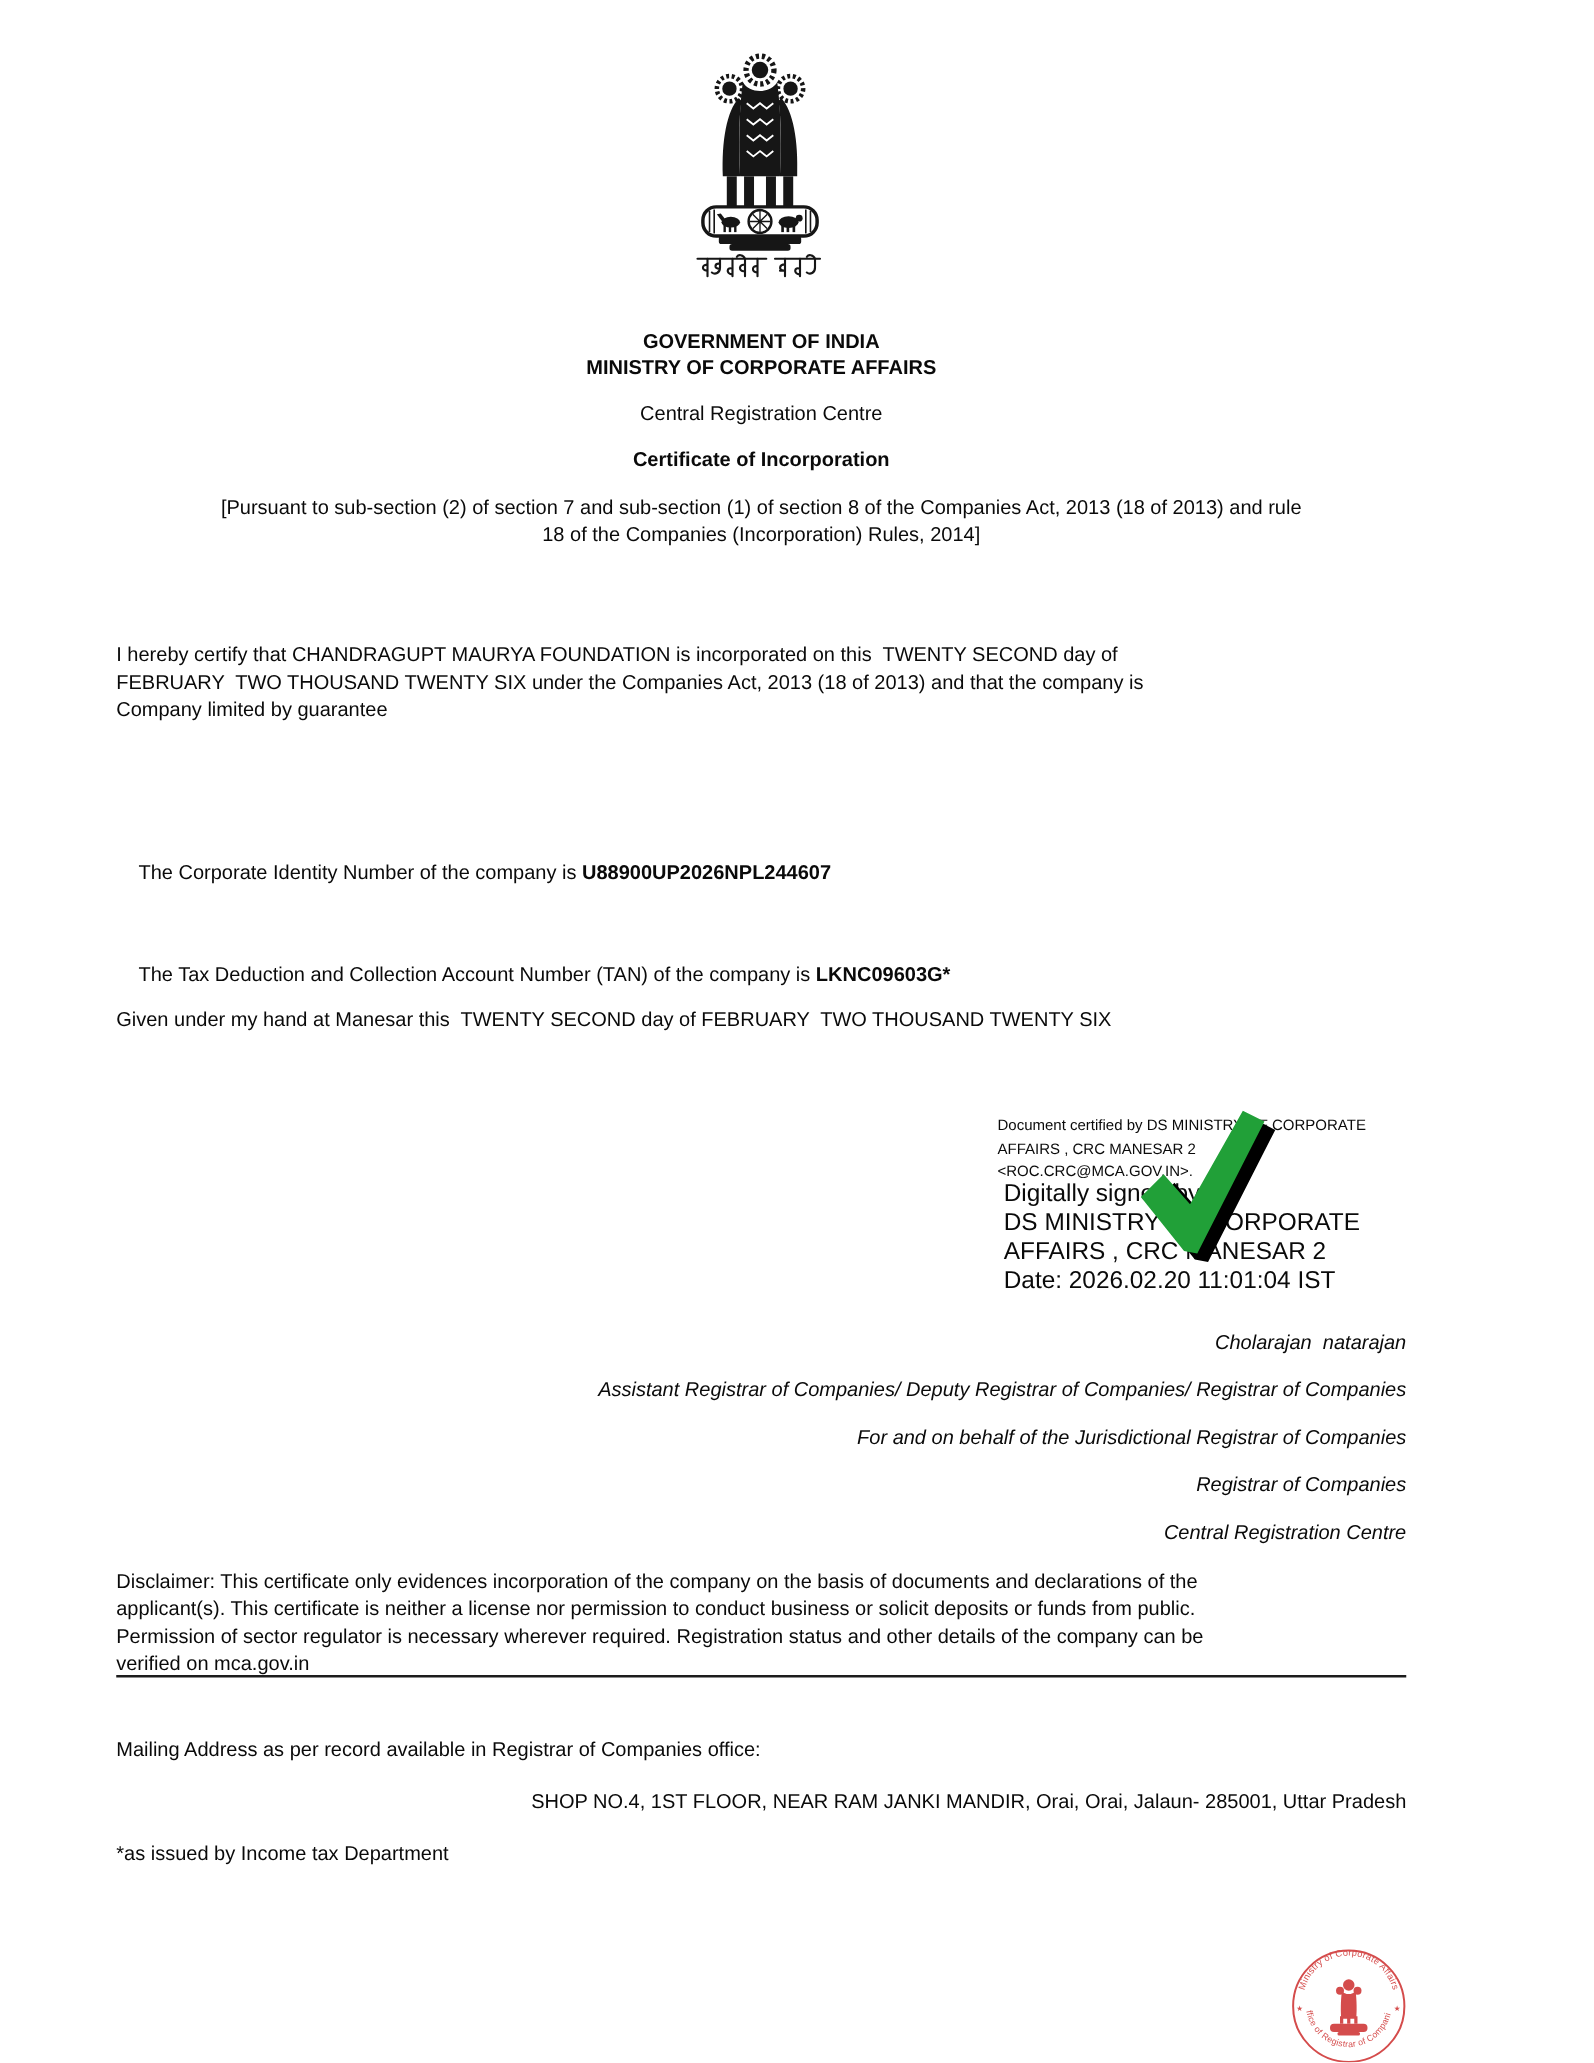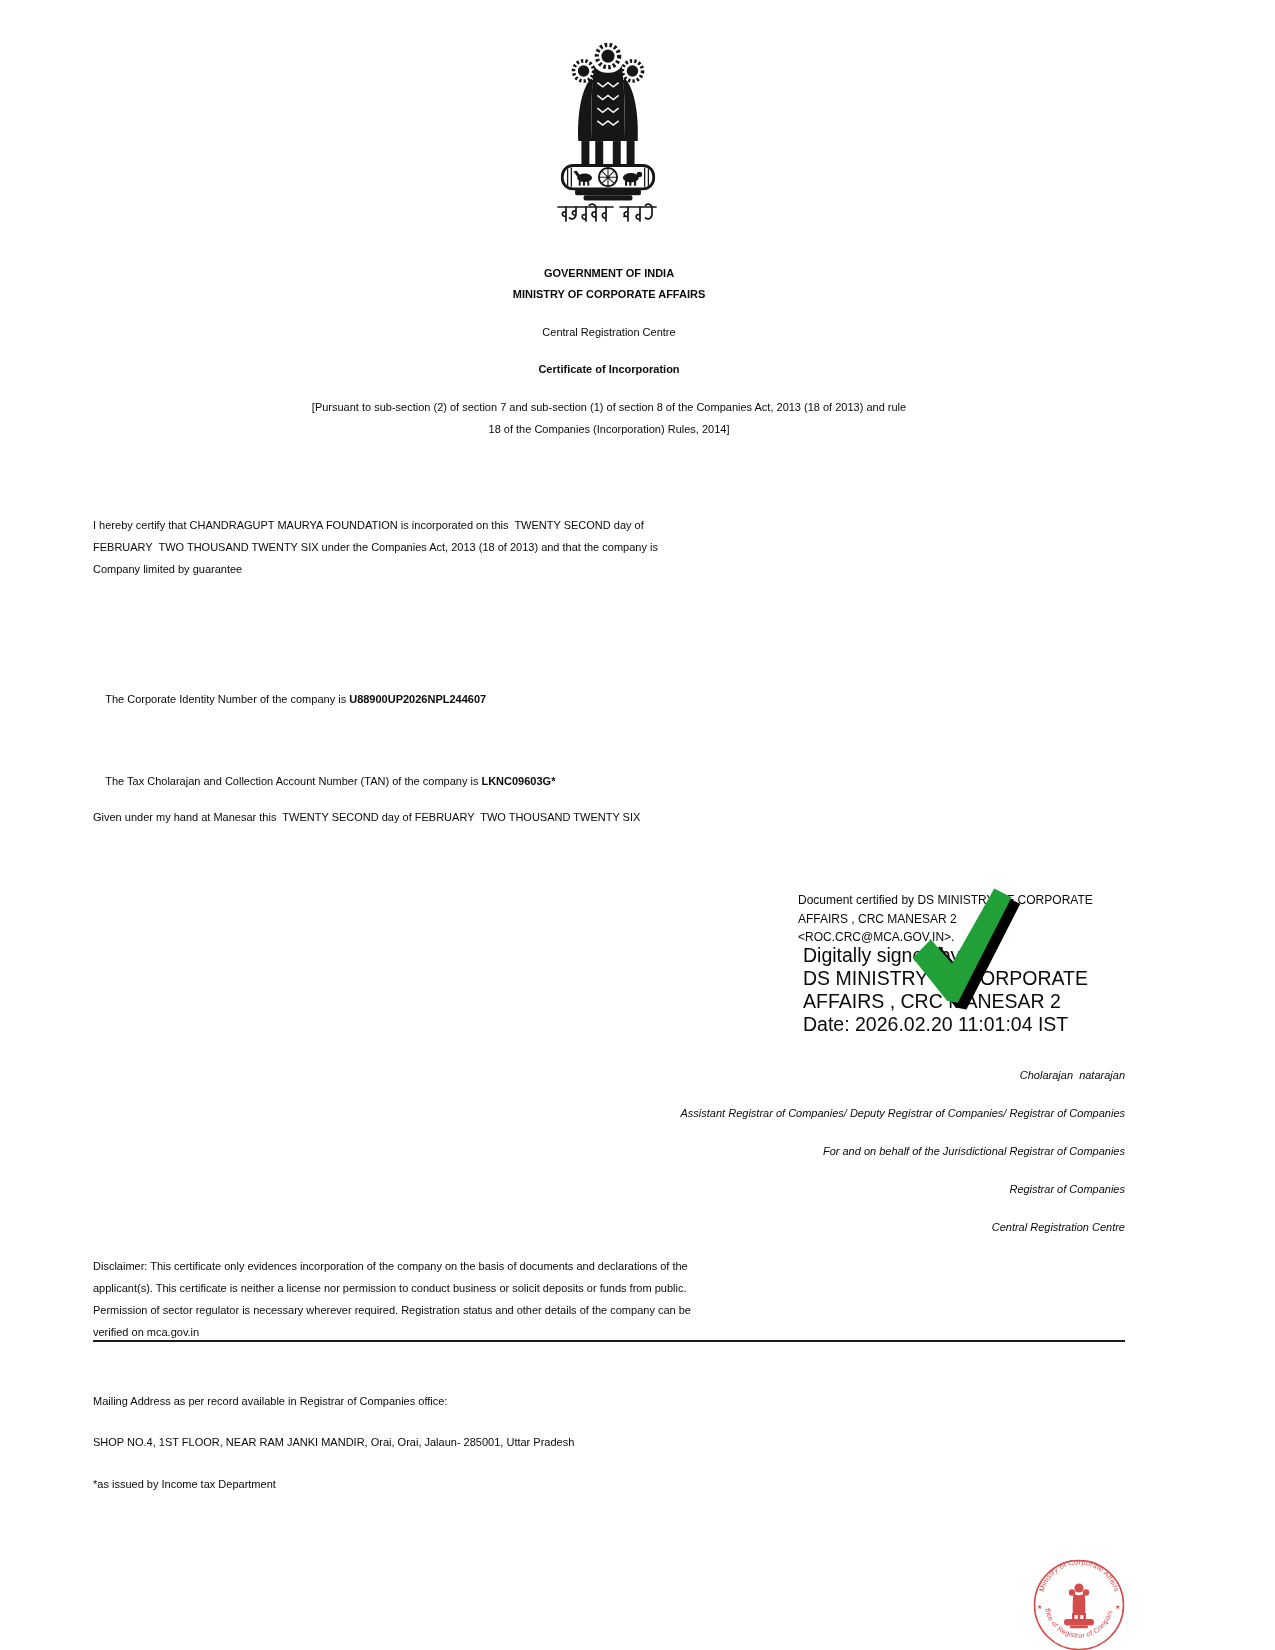--- a/index.html
+++ b/index.html
@@ -3,21 +3,21 @@
 <meta charset="utf-8">
 <style>
   html,body { margin:0; padding:0; background:#ffffff; }
   .page {
     position:relative; width:1275px; height:1650px; margin:0 auto;
     background:#ffffff; color:#0a0a0a;
     font-family:"Liberation Sans", sans-serif;
     overflow:hidden;
   }
   .abs { position:absolute; }
-  .t  { font-size:11px; line-height:22px; white-space:pre-wrap; }
+  .t  { font-size:16px; line-height:22px; white-space:pre-wrap; }
   .center { text-align:center; }
   .right  { text-align:right;font-style:italic; }
   .bold   { font-weight:bold; }
   .col { left:93px; width:1032px; }
   .hline { border-top:2px solid #1c1c1c; height:0; }
   .signote { font-size:12px; line-height:18.5px; white-space:pre-wrap; }
   .dsline  { font-size:19.5px; line-height:23px; white-space:pre-wrap; }
 </style>
 </head>
 <body>
@@ -107,21 +107,21 @@
   <div class="abs t col" style="top:514px;">I hereby certify that CHANDRAGUPT MAURYA FOUNDATION is incorporated on this  TWENTY SECOND day of
 FEBRUARY  TWO THOUSAND TWENTY SIX under the Companies Act, 2013 (18 of 2013) and that the company is
 Company limited by guarantee</div>
 
   <div class="abs t col" style="top:666px;">
     <span>The Corporate Identity Number of the company is </span><b>U88900UP2026NPL244607</b>
   </div>
 
 
   <div class="abs t col" style="top:748px;">
-    <span>The Tax Cholarajan and Collection Account Number (TAN) of the company is </span><b>LKNC09603G*</b>
+    <span>The Tax Deduction and Collection Account Number (TAN) of the company is </span><b>LKNC09603G*</b>
   </div>
 
   <div class="abs t col" style="top:806px;">Given under my hand at Manesar this  TWENTY SECOND day of FEBRUARY  TWO THOUSAND TWENTY SIX</div>
 
   <div class="abs signote" style="left:798px; top:891px; width:302px;">Document certified by DS MINISTRY OF CORPORATE AFFAIRS , CRC MANESAR 2 &lt;ROC.CRC@MCA.GOV.IN&gt;.</div>
 
   <div class="abs" style="left:803px; top:944px; width:360px;">
     <div class="dsline">Digitally signed by</div>
     <div class="dsline">DS MINISTRY OF CORPORATE</div>
     <div class="dsline">AFFAIRS , CRC MANESAR 2</div>
@@ -148,21 +148,21 @@
   <div class="abs t col" style="top:1255px;">Disclaimer: This certificate only evidences incorporation of the company on the basis of documents and declarations of the
 applicant(s). This certificate is neither a license nor permission to conduct business or solicit deposits or funds from public.
 Permission of sector regulator is necessary wherever required. Registration status and other details of the company can be
 verified on mca.gov.in</div>
 
   <div class="abs col hline" style="top:1340px;"></div>
 
   <div class="abs t col" style="top:1390px;">Mailing Address as per record available in Registrar of Companies office:</div>
 
 
-  <div class="abs t col" style="top:1431px;">SHOP NO.4, 1ST FLOOR, NEAR RAM JANKI MANDIR, Orai, Orai, Jalaun- 285001, Uttar Pradesh</div>
+  <div class="abs t col" style="top:1431px;text-align:right;">SHOP NO.4, 1ST FLOOR, NEAR RAM JANKI MANDIR, Orai, Orai, Jalaun- 285001, Uttar Pradesh</div>
 
   <div class="abs t col" style="top:1473px;">*as issued by Income tax Department</div>
 
   <div class="abs" style="left:1031px; top:1557px; width:96px; height:96px; opacity:.88;">
     <svg viewBox="0 0 96 96" width="96" height="96" xmlns="http://www.w3.org/2000/svg" xmlns:xlink="http://www.w3.org/1999/xlink" aria-hidden="true">
       <defs>
         <path id="stampTopArc" d="M 12,50 A 36.5,36.5 0 1 1 84,50"></path>
         <path id="stampBotArc" d="M 14,52 A 34.5,34.5 0 0 0 82,52"></path>
       </defs>
       <circle cx="48" cy="48" r="44.5" fill="none" stroke="#cf3434" stroke-width="1.6"></circle>

